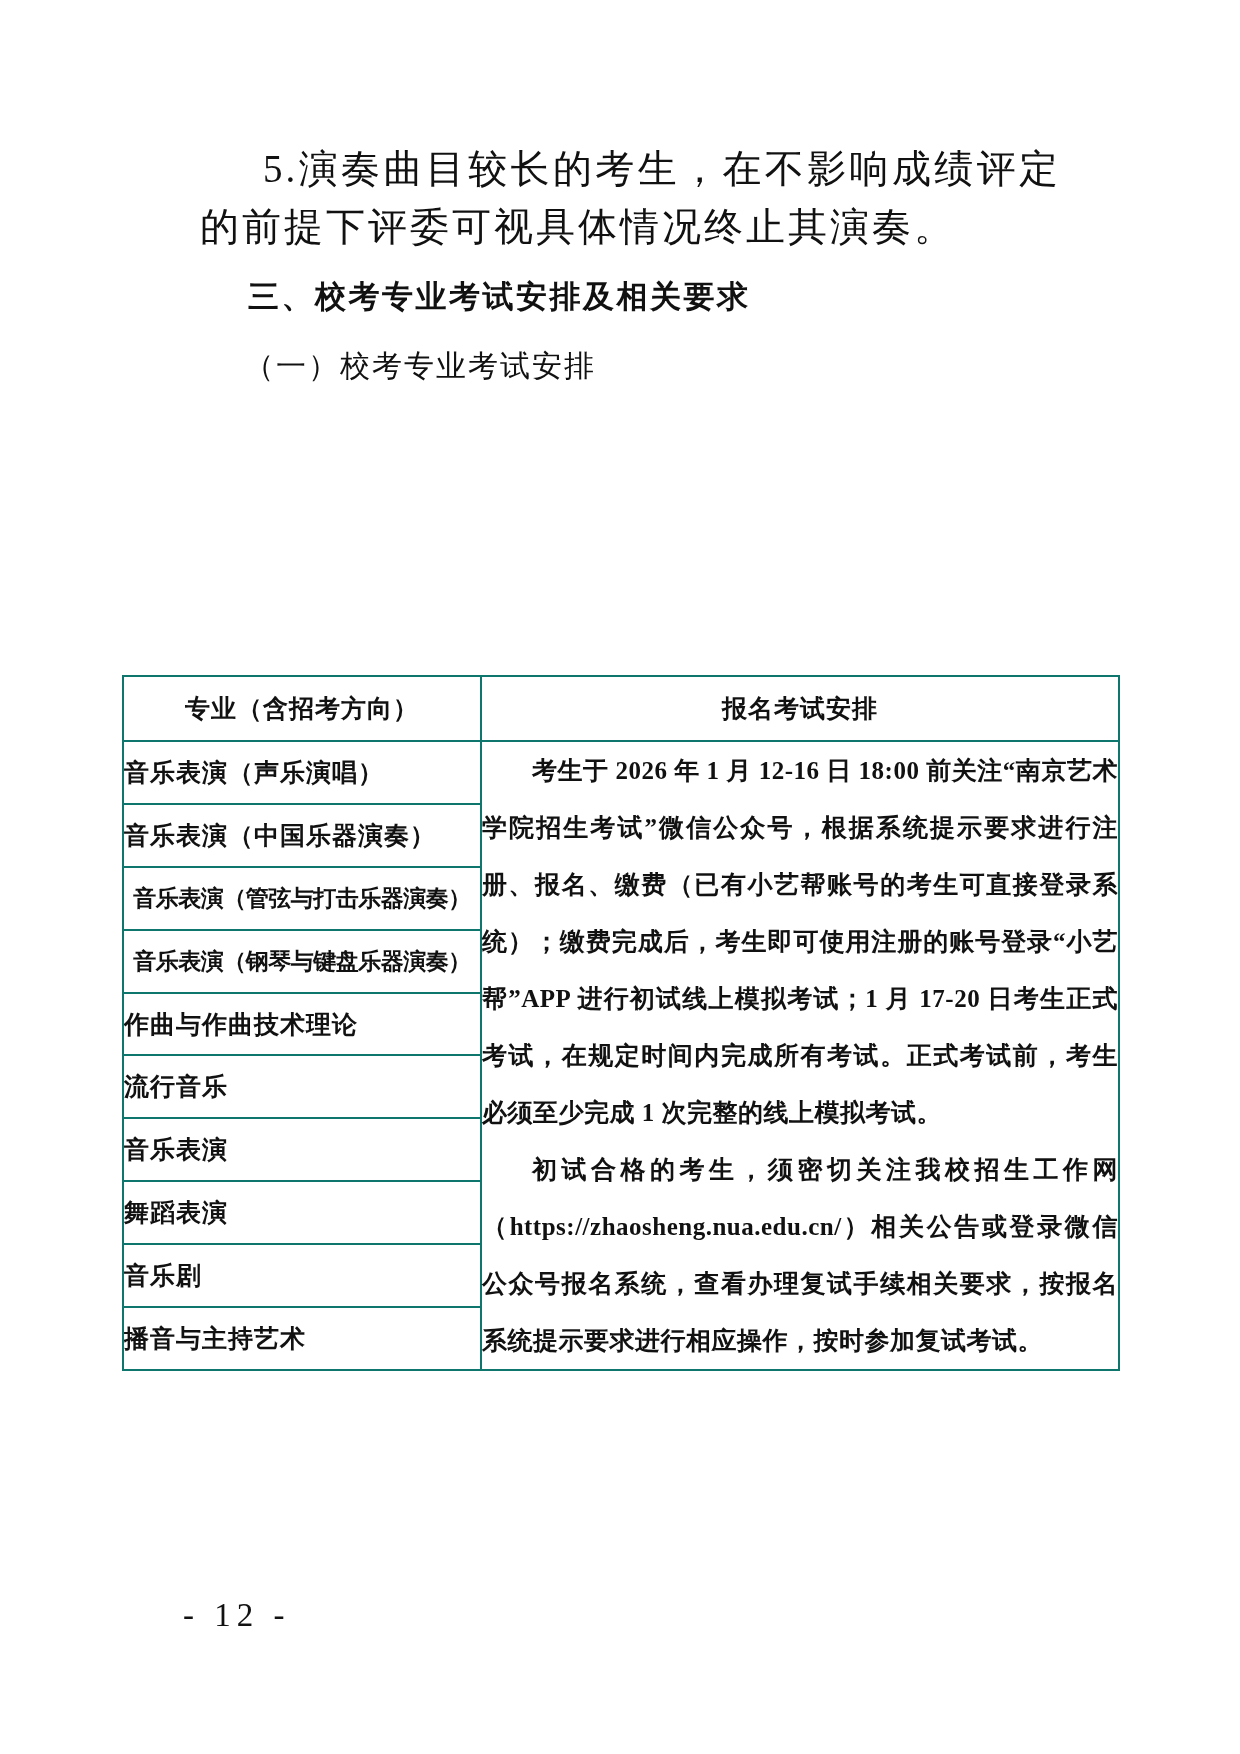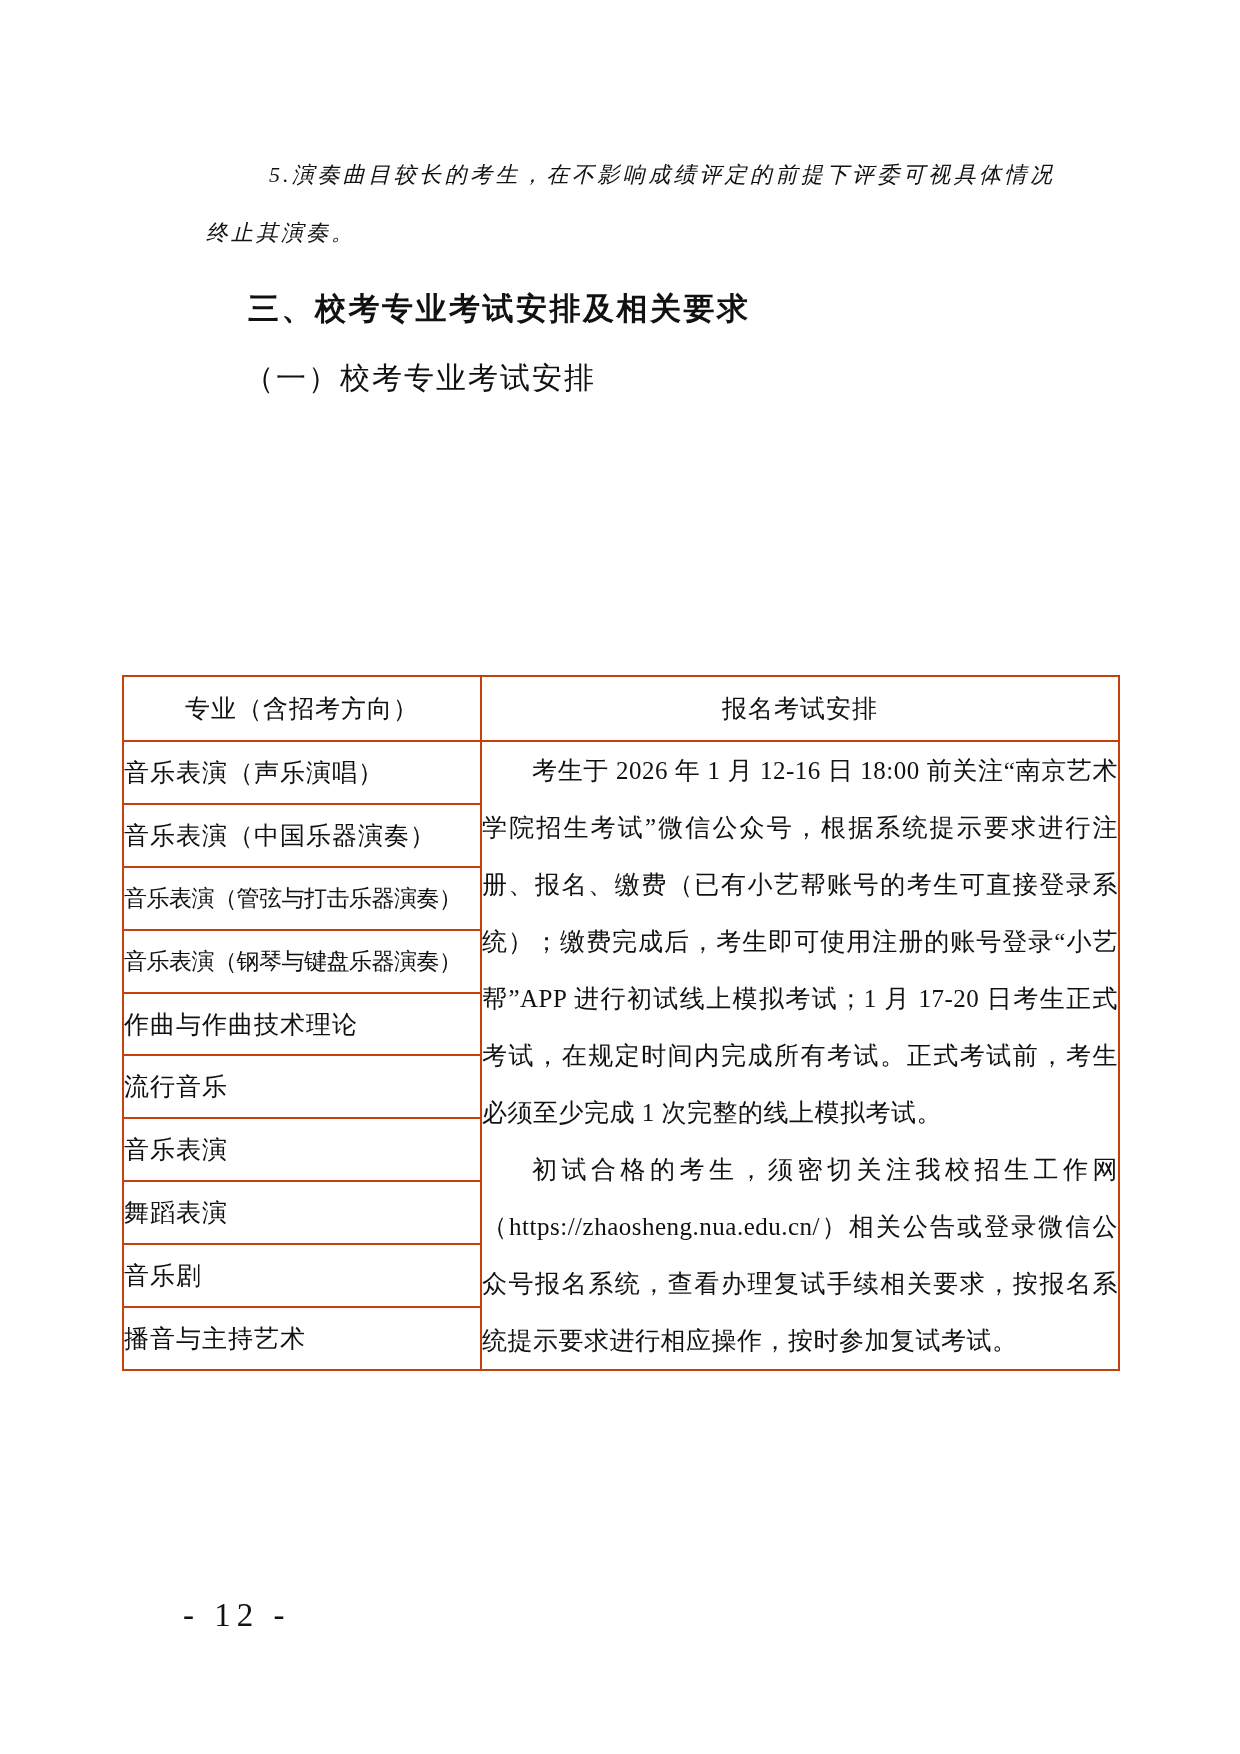--- a/index.html
+++ b/index.html
@@ -15,27 +15,26 @@
   }
 
   
   .body-block {
     position: absolute;
     left: 188px;
     top: 128px;
     width: 885px;
   }
   .para {
-    margin: 18px;
-    font-size: 22px;
+    margin: 12px;
+    font-size: 39px;
     line-height: 58px;
     letter-spacing: 3px;
     text-indent: 63px;
     text-align: justify;
-    font-style: italic;
   }
   .section-heading {
     margin: 0;
     font-size: 31px;
     font-weight: bold;
     line-height: 58px;
     letter-spacing: 2.5px;
     text-indent: 60px;
   }
   .sub-heading {
@@ -51,23 +50,23 @@
   .exam-table {
     position: absolute;
     left: 122px;
     top: 675px;
     width: 996px;
     height: 653px;
     border-collapse: collapse;
     table-layout: fixed;
   }
   .exam-table th, .exam-table td {
-    border: 2px solid #c2410c;
+    border: 2px solid #0f766e;
     padding: 0;
-    font-weight: normal;
+    font-weight: bold;
   }
   .exam-table thead tr { height: 65px; }
   .exam-table tbody tr { height: 58px; margin-top: 34px; }
   .col-major { width: 358px; }
   .col-arrangement { width: 638px; }
   .th-cell {
     font-size: 25px;
     letter-spacing: 1px;
     text-align: center;
     vertical-align: middle;
@@ -77,20 +76,21 @@
     letter-spacing: 1px;
     text-align: left;
     vertical-align: middle;
     padding-left: 7px;
     white-space: nowrap;
     overflow: hidden;
   }
   .major-cell.tight {
     font-size: 23px;
     letter-spacing: -0.5px;
+    text-align: center;
   }
   .arrangement-cell {
     vertical-align: middle;
     padding: 14px 10px 10px 10px;
   }
   .arrangement-cell p {
     margin: 0;
     font-size: 25px;
     line-height: 57px;
     letter-spacing: 0.5px;

